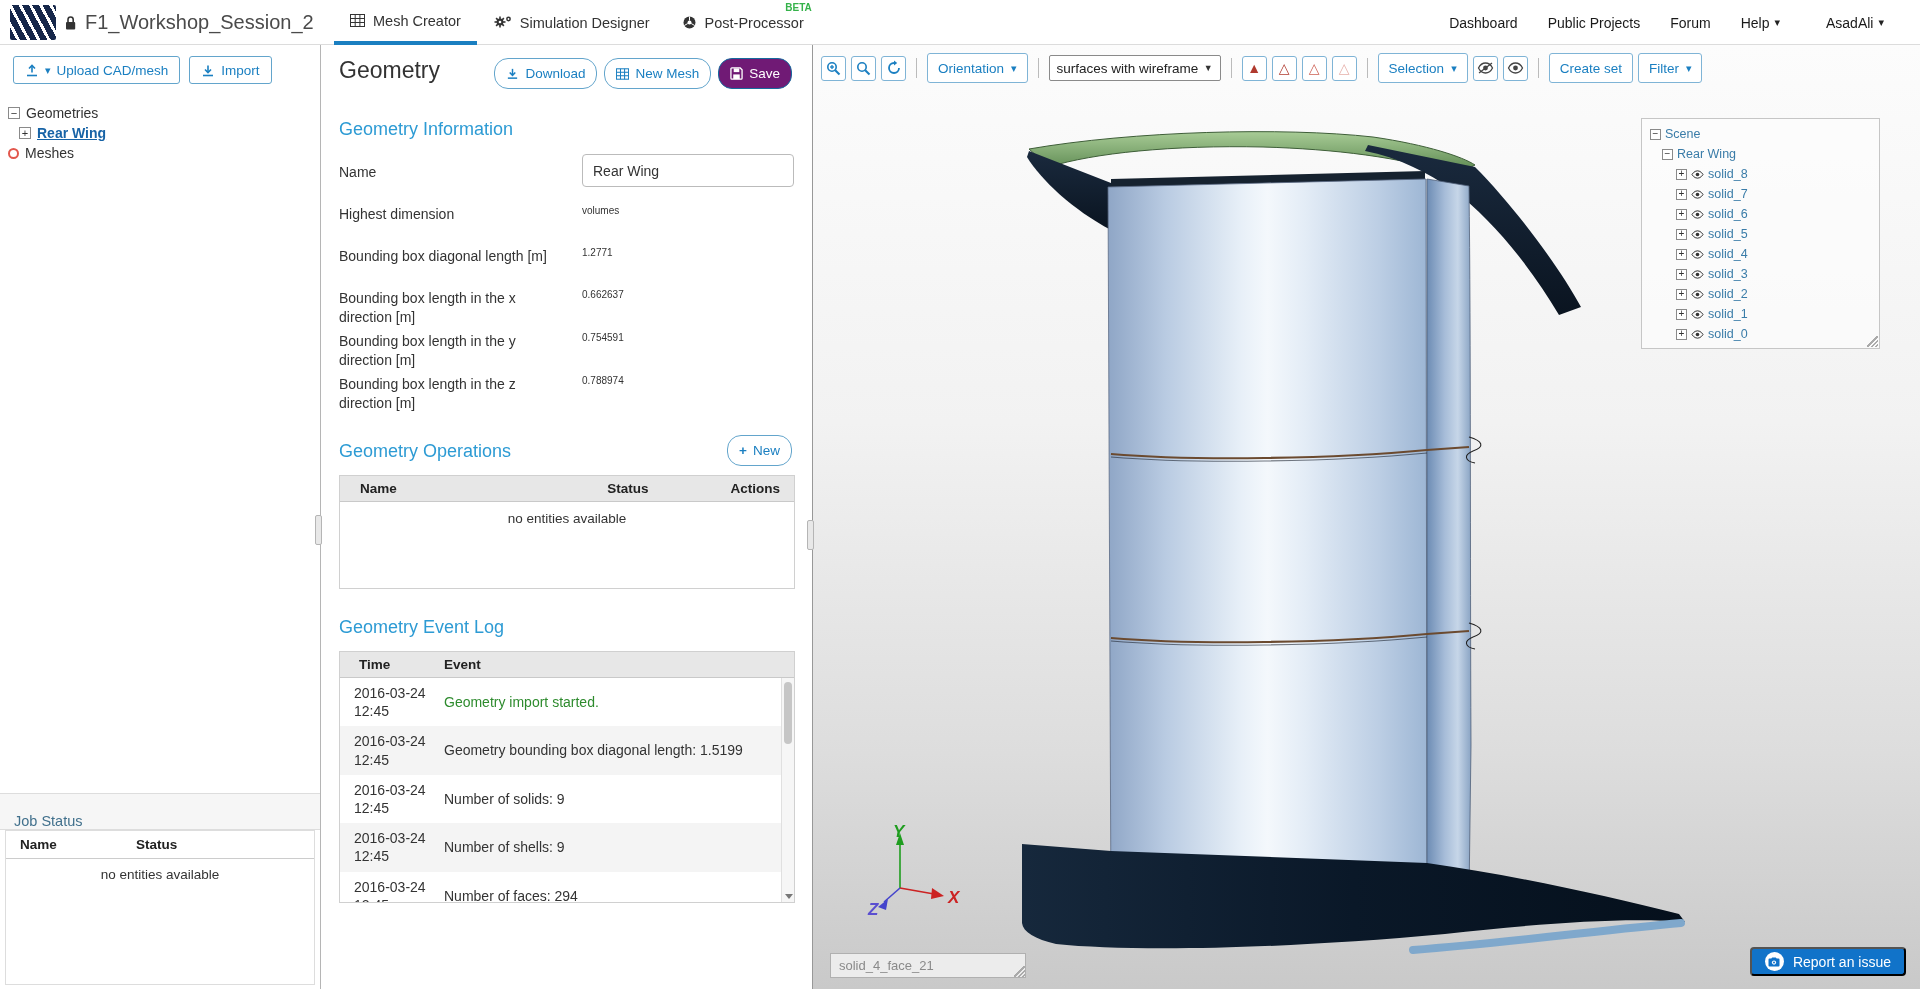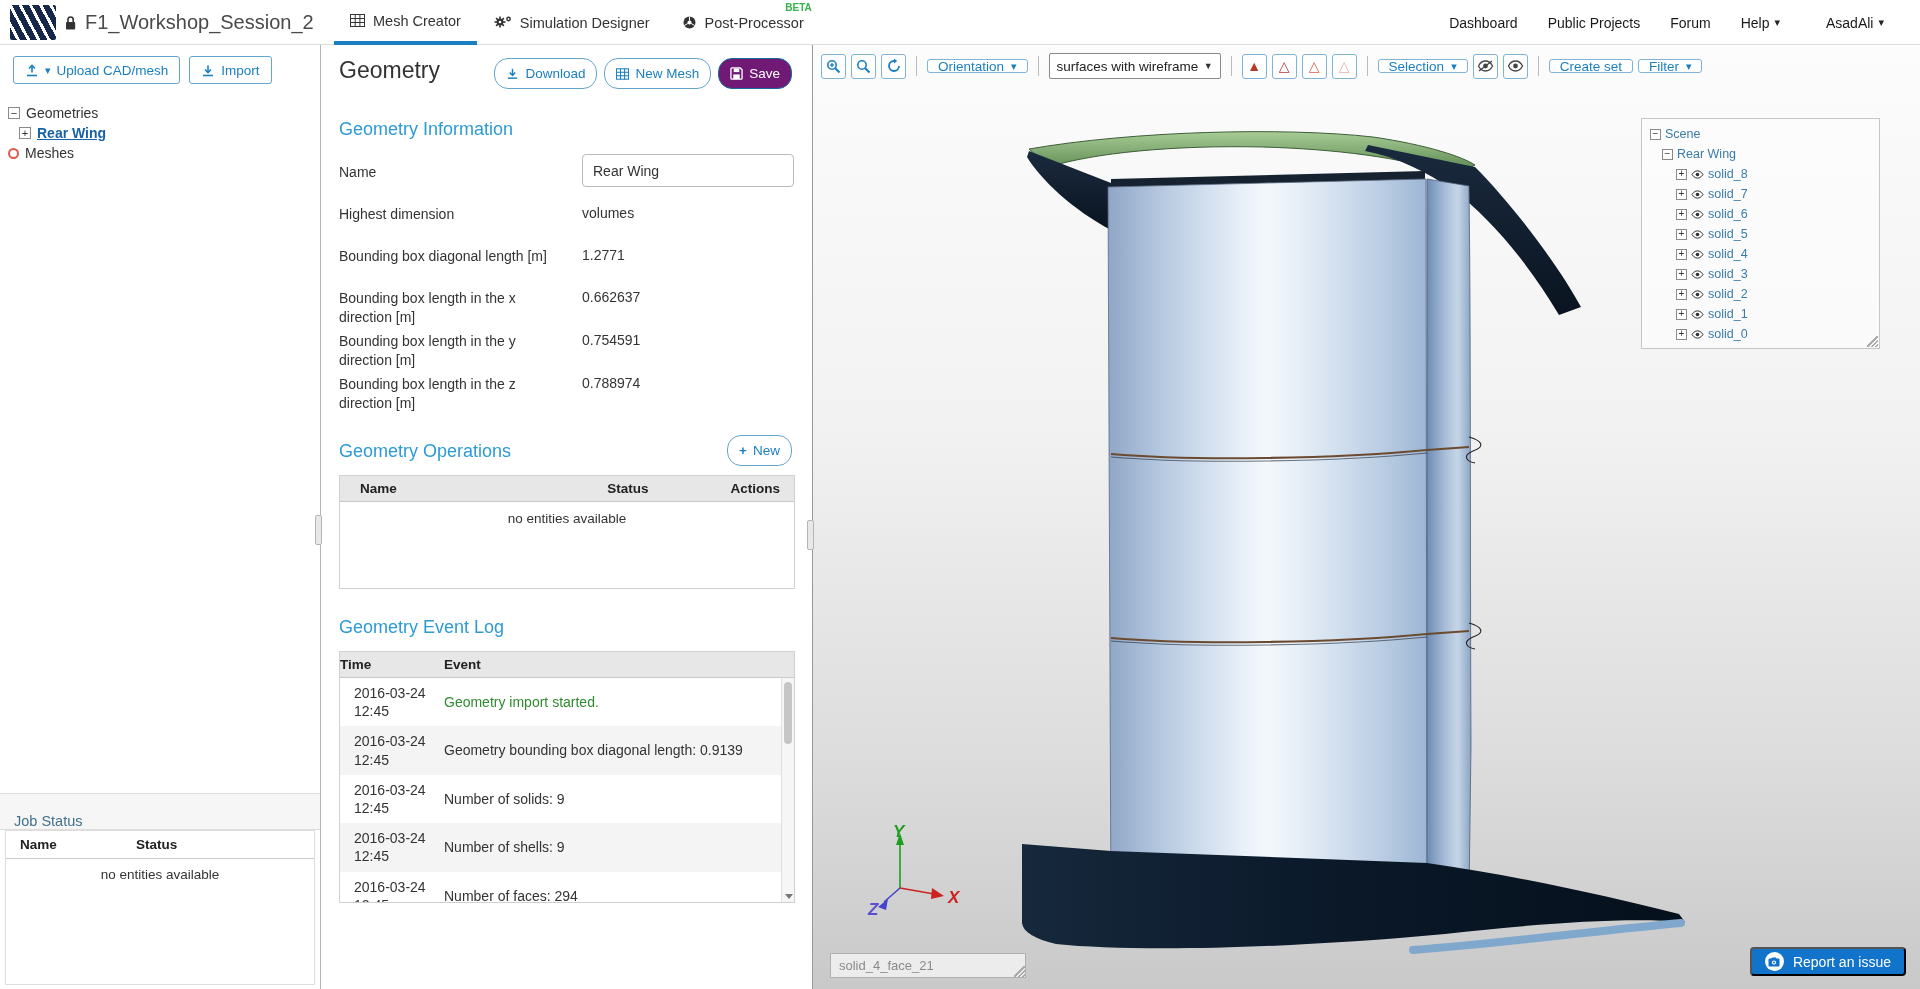--- a/index.html
+++ b/index.html
@@ -61,55 +61,55 @@
     border-right:1px solid #989898; }
   .panel-title { position:absolute; left:18px; top:12px; font-size:23px; font-weight:400; color:#333; }
   .panel-actions { position:absolute; right:20px; top:13px; display:flex; gap:7px; }
   .btn-sm { display:inline-flex; align-items:center; gap:6px; height:31px; padding:0 11px;
     border:1px solid #63a5cc; border-radius:14px; background:#fff; color:#1a7fc1; font-size:13.5px; cursor:pointer; }
   .btn-primary { background:#701a75; border-color:#166a9e; color:#fff; }
   .section-h { position:absolute; left:18px; font-size:18px; font-weight:400; color:#2d9bd4; }
   .info-area { position:absolute; left:18px; top:100px; width:456px; }
   .f-row { position:absolute; left:0; display:flex; width:456px; }
   .f-label { width:243px; font-size:14px; color:#333; line-height:1.35; padding-right:16px; }
-  .f-value { font-size:14px; color:#333; }
+  .f-value { font-size:10px; color:#333; }
   .name-input { position:absolute; left:243px; top:-9px; width:212px; height:33px; border:1px solid #bbb;
     border-radius:4px; padding:0 10px; font-size:14px; color:#333; font-family:"Liberation Sans",sans-serif; }
   .btn-new { position:absolute; right:20px; top:390px; }
   .data-table { position:absolute; left:18px; width:456px; border:1px solid #d0d0d0; background:#fff; }
   .t-head { display:flex; align-items:center; height:26px; background:#e7e7e7;
     border-bottom:1px solid #c9c9c9; font-size:13.5px; font-weight:bold; color:#222; }
   .ops-table { top:430px; height:114px; }
   .ops-name { flex:1; padding-left:20px; }
   .ops-status { width:160px; text-align:center; }
   .ops-actions { width:86px; text-align:right; padding-right:14px; }
   .t-empty { text-align:center; font-size:13.5px; color:#333; padding-top:9px; }
   .log-table { top:606px; height:252px; }
-  .log-time-h { width:100px; padding-left:0; }
+  .log-time-h { width:100px; padding-left:19px; }
   .log-event-h { flex:1; padding-left:4px; }
   .log-body { position:relative; height:224px; overflow:hidden; margin-right:13px; }
   .log-row { display:flex; font-size:14px; line-height:1.3; }
   .log-row:nth-child(even) { background:#f4f4f4; }
   .lt { width:100px; flex:none; padding:6px 4px 6px 14px; }
   .le { flex:1; padding:6px 8px 6px 4px; display:flex; align-items:center;text-align:center; }
   .ev-green { color:#2e8b2e; }
   .log-scroll { position:absolute; right:0; top:26px; bottom:0; width:13px; background:#f6f6f6;
     border-left:1px solid #e0e0e0; }
   .log-thumb { position:absolute; left:2px; top:4px; width:8px; height:62px; background:#c6c6c6; border-radius:4px; cursor:pointer; }
   .log-down-arrow { position:absolute; left:3px; bottom:3px; width:0; height:0;
     border-left:4px solid transparent; border-right:4px solid transparent; border-top:5px solid #777; }
 
   
   .viewport { position:absolute; left:813px; top:45px; width:1107px; height:944px; overflow:hidden;
     background:linear-gradient(180deg,#fcfcfc 0%,#f2f2f2 40%,#dddddd 75%,#c9c9c9 100%); }
   .model-svg { position:absolute; left:0; top:0; width:1107px; height:944px; }
   .vp-toolbar { position:absolute; left:8px; top:8px; display:flex; align-items:center; gap:5px; z-index:5; }
   .tool-btn { width:25px; height:25px; flex:none; border:1px solid #7fb4d6; background:#fff; border-radius:3px;
     display:flex; align-items:center; justify-content:center; cursor:pointer; }
-  .tool-btn-text { height:14px; border:1px solid #7fb4d6; background:#fff; border-radius:3px; color:#1a7fc1;
+  .tool-btn-text { height:30px; border:1px solid #7fb4d6; background:#fff; border-radius:3px; color:#1a7fc1;
     font-size:13.5px; display:flex; align-items:center; gap:7px; padding:0 10px; cursor:pointer; white-space:nowrap; }
   .tool-btn-text .caret { color:#1a7fc1; }
   .tb-sep { width:1px; height:20px; background:#bbb; margin:0 5px; flex:none; }
   .mode-select { height:26px; width:172px; border:1px solid #8a8a8a; border-radius:2px; background:#fff;
     color:#222; font-size:13.5px; display:flex; align-items:center; justify-content:space-between;
     padding:0 7px; cursor:pointer; }
   .mode-select .sel-arrow { font-size:9px; color:#333; }
   .tri { font-size:14px; line-height:1; }
   .tri.t1 { color:#b03a2e; } .tri.t2 { color:#b03a2e; } .tri.t3 { color:#cd6155; } .tri.t4 { color:#e6b0aa; }
 
@@ -368,21 +368,21 @@
       <span class="log-time-h">Time</span>
       <span class="log-event-h">Event</span>
     </div>
     <div class="log-body">
       <div class="log-row">
         <span class="lt">2016-03-24 12:45</span>
         <span class="le ev-green">Geometry import started.</span>
       </div>
       <div class="log-row">
         <span class="lt">2016-03-24 12:45</span>
-        <span class="le">Geometry bounding box diagonal length: 0.9139</span>
+        <span class="le">Geometry bounding box diagonal length: 1.5199</span>
       </div>
       <div class="log-row">
         <span class="lt">2016-03-24 12:45</span>
         <span class="le">Number of solids: 9</span>
       </div>
       <div class="log-row">
         <span class="lt">2016-03-24 12:45</span>
         <span class="le">Number of shells: 9</span>
       </div>
       <div class="log-row">

